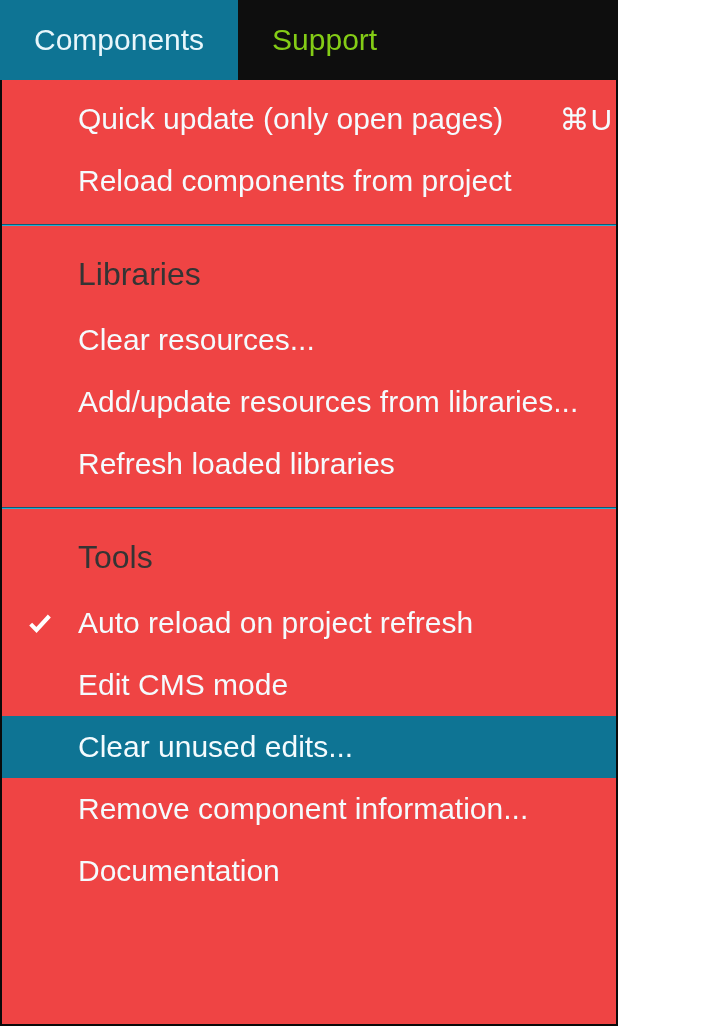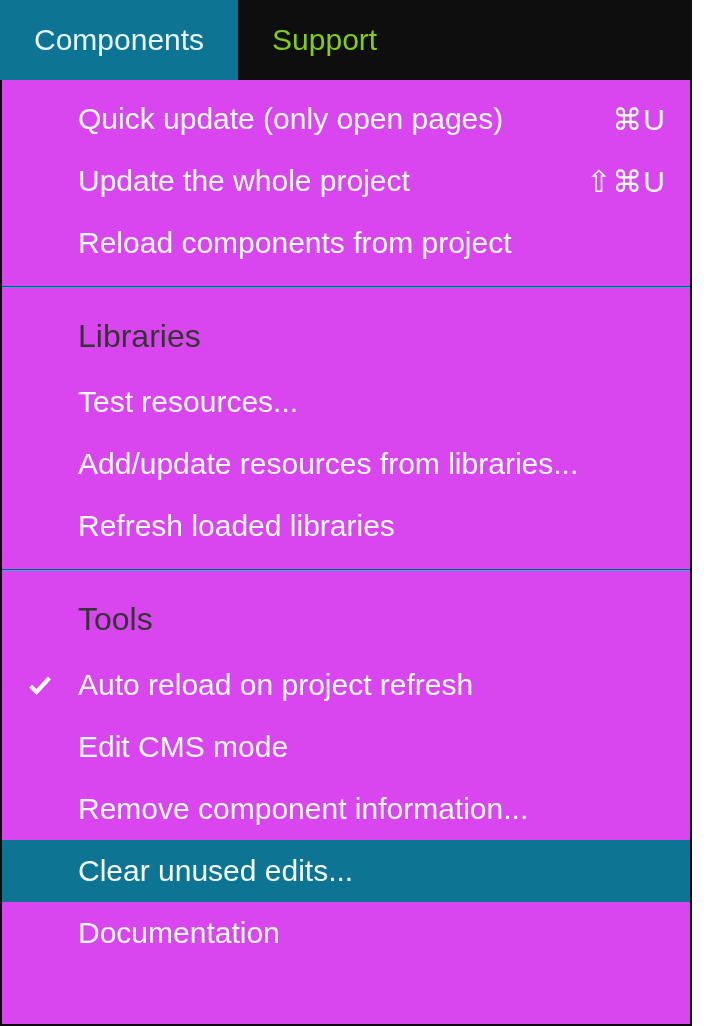--- a/index.html
+++ b/index.html
@@ -4,21 +4,21 @@
   <style>
     * { margin: 0; padding: 0; box-sizing: border-box; }
     html, body {
       width: 710px;
       height: 1026px;
       font-family: -apple-system, "Helvetica Neue", Arial, sans-serif;
       background: #fff;
       overflow: hidden;
     }
     .root {
-      width: 692px;
+      width: 618px;
       height: 1026px;
       display: flex;
       flex-direction: column;
       background: #000;
     }
     .menubar {
       height: 80px;
       background: #0e0e0e;
       display: flex;
       align-items: stretch;
@@ -31,21 +31,21 @@
       align-items: center;
       cursor: pointer;
     }
     .menubar-item.active {
       background: #0e7494;
       color: #e8f6fb;
     }
     .dropdown {
       position: relative;
       flex: 1;
-      background: #d946ef;
+      background: #ef4444;
       border: 2px solid #0a0a0a;
       border-top: none;
       color: #fff;
       display: flex;
       flex-direction: column;
     }
     .section {
       display: flex;
       flex-direction: column;
       padding-top: 8px;
@@ -118,38 +118,33 @@
   <div class="dropdown">
 
     <div class="section">
       <div class="menu-row">
         <div class="check-col"></div>
         <div class="label-col">Quick update (only open pages)</div>
         <div class="shortcut-col">⌘U</div>
       </div>
       <div class="menu-row">
         <div class="check-col"></div>
-        <div class="label-col">Update the whole project</div>
-        <div class="shortcut-col">⇧⌘U</div>
-      </div>
-      <div class="menu-row">
-        <div class="check-col"></div>
         <div class="label-col">Reload components from project</div>
         <div class="shortcut-col"></div>
       </div>
     </div>
 
     <div class="divider"></div>
 
     <div class="section">
       <div class="section-header">Libraries</div>
 
       <div class="menu-row">
         <div class="check-col"></div>
-        <div class="label-col">Test resources...</div>
+        <div class="label-col">Clear resources...</div>
         <div class="shortcut-col"></div>
       </div>
       <div class="menu-row">
         <div class="check-col"></div>
         <div class="label-col">Add/update resources from libraries...</div>
         <div class="shortcut-col"></div>
       </div>
       <div class="menu-row">
         <div class="check-col"></div>
         <div class="label-col">Refresh loaded libraries</div>
@@ -169,28 +164,28 @@
             </svg>
         </div>
         <div class="label-col">Auto reload on project refresh</div>
         <div class="shortcut-col"></div>
       </div>
       <div class="menu-row">
         <div class="check-col"></div>
         <div class="label-col">Edit CMS mode</div>
         <div class="shortcut-col"></div>
       </div>
+      <div class="menu-row hovered">
+        <div class="check-col"></div>
+        <div class="label-col">Clear unused edits...</div>
+        <div class="shortcut-col"></div>
+      </div>
       <div class="menu-row">
         <div class="check-col"></div>
         <div class="label-col">Remove component information...</div>
-        <div class="shortcut-col"></div>
-      </div>
-      <div class="menu-row hovered">
-        <div class="check-col"></div>
-        <div class="label-col">Clear unused edits...</div>
         <div class="shortcut-col"></div>
       </div>
       <div class="menu-row">
         <div class="check-col"></div>
         <div class="label-col">Documentation</div>
         <div class="shortcut-col"></div>
       </div>
     </div>
 
   </div>

